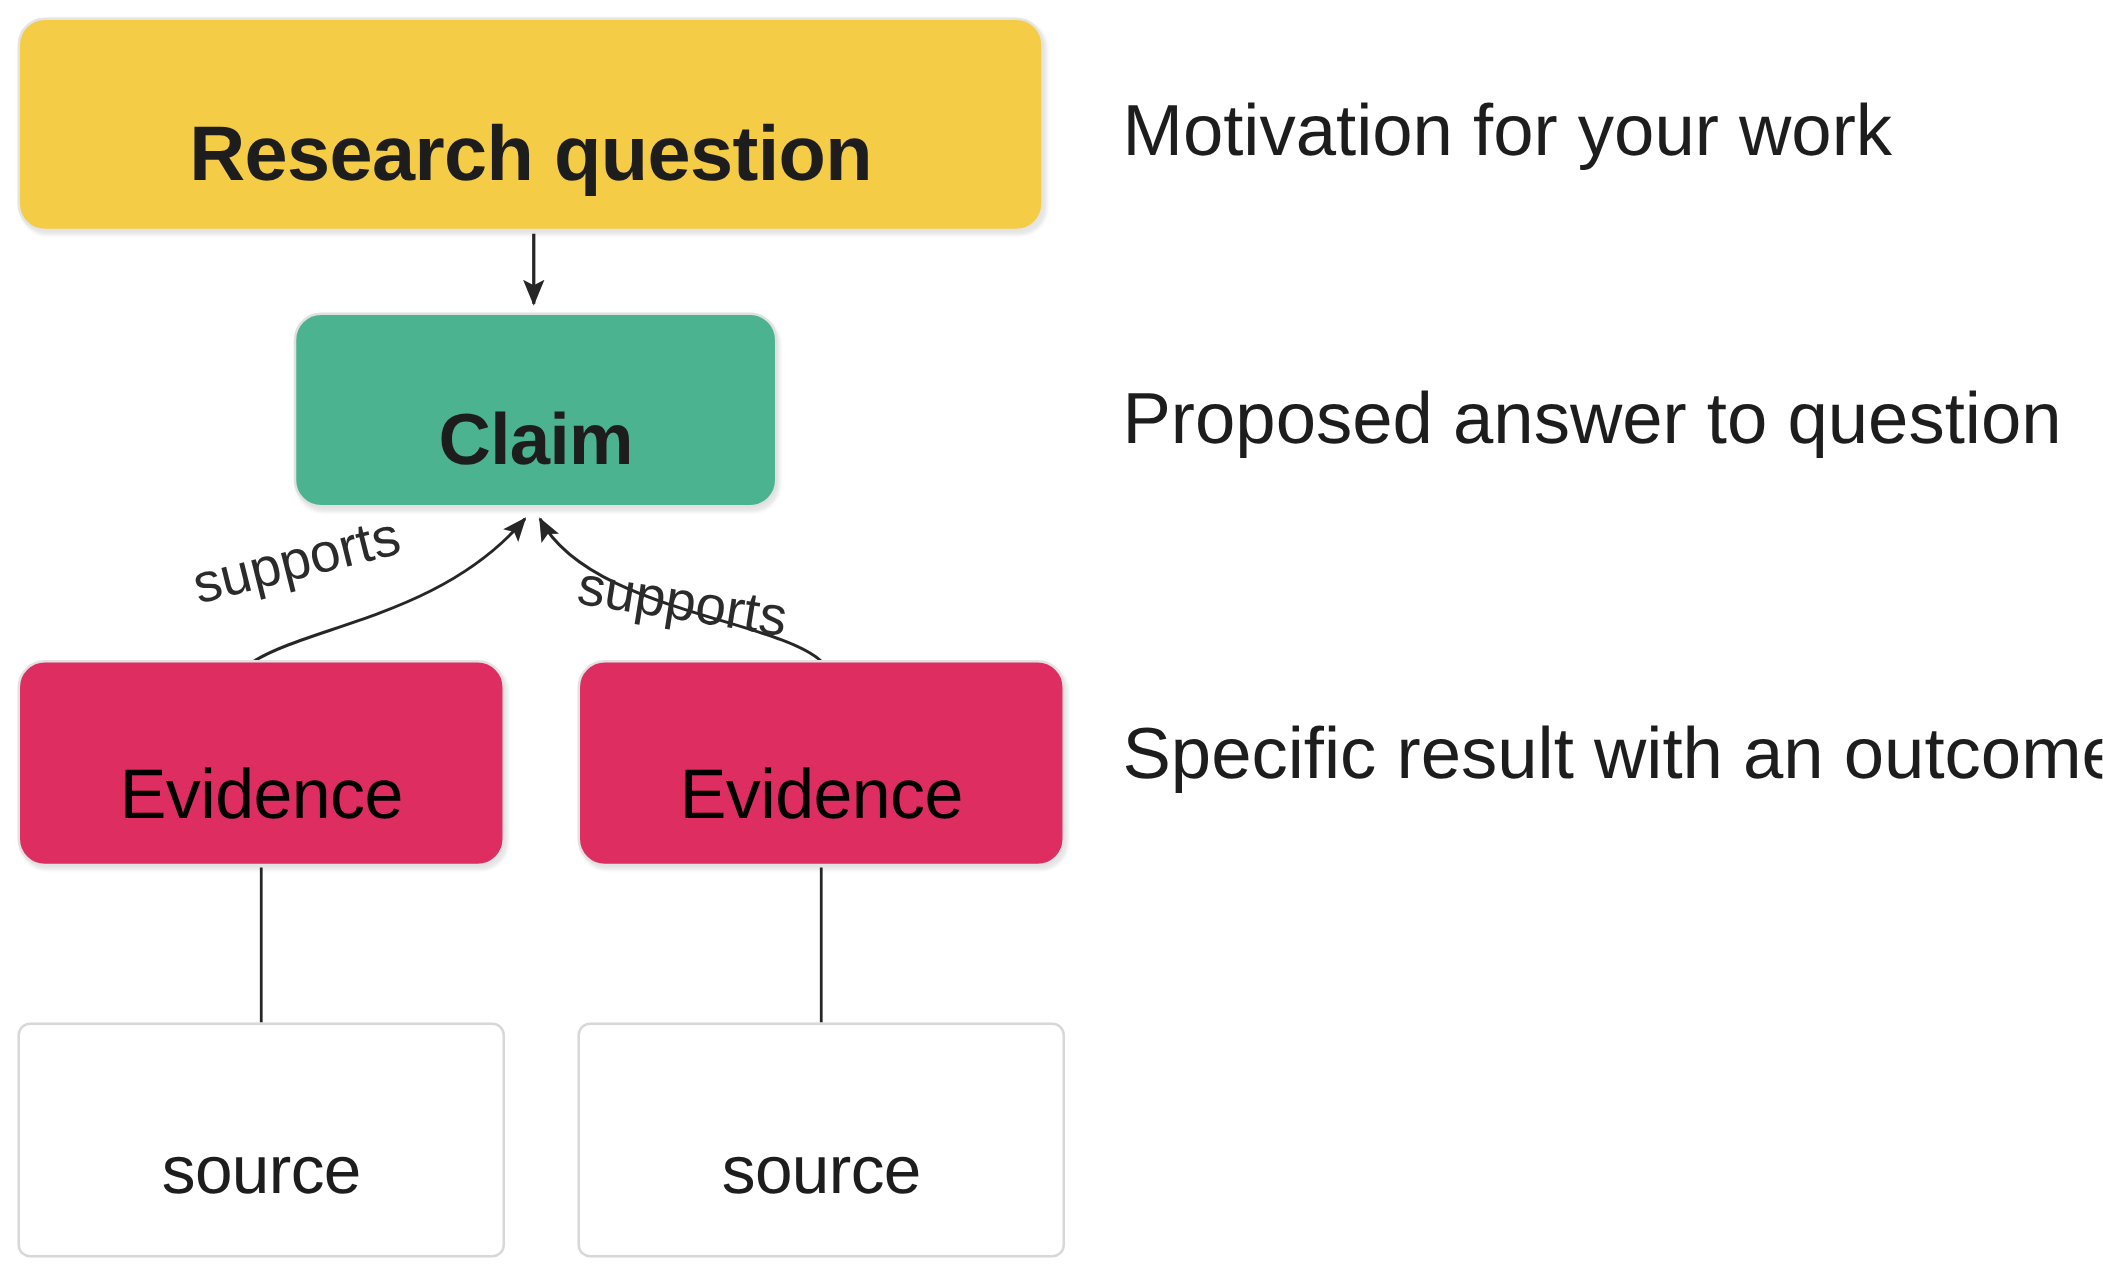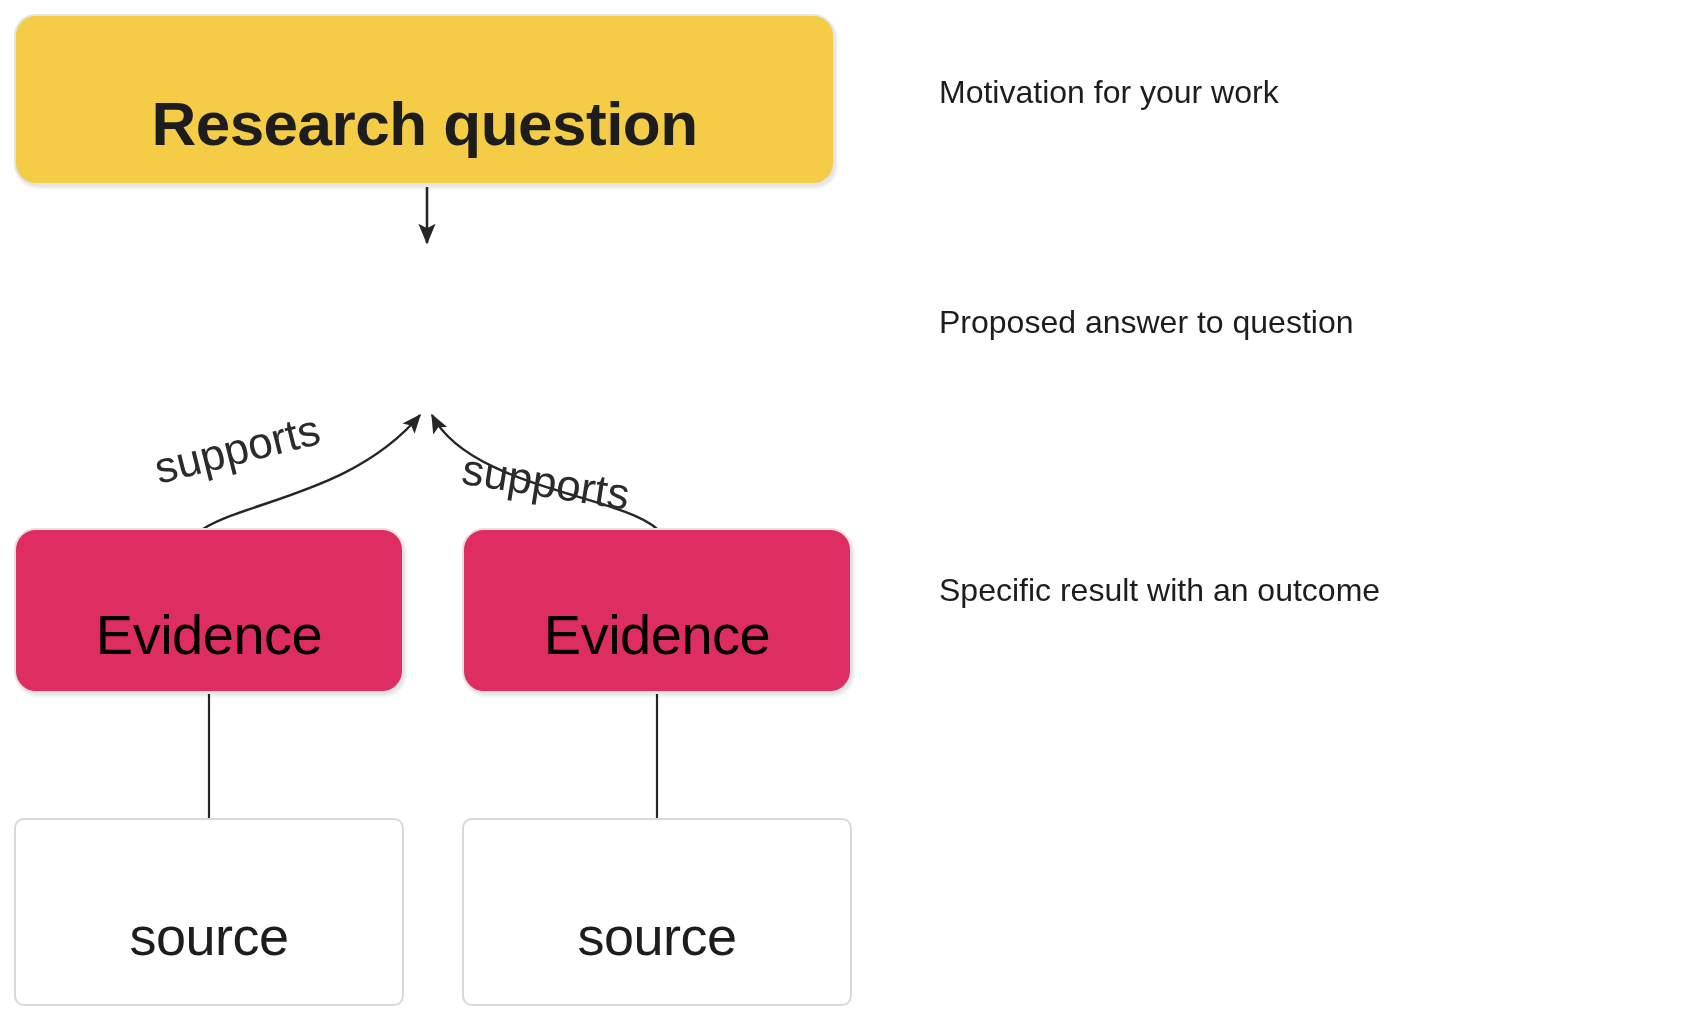--- a/index.html
+++ b/index.html
@@ -116,22 +116,22 @@
   #edge-label-supports-right {
     left: 466px;
     top: 447px;
     transform: rotate(9deg);
     transform-origin: left top;
   }
 
   
   .annotation {
     position: absolute;
-    left: 939px;
-    font-size: 32px;
+    left: 898px;
+    font-size: 58px;
     color: #1d1d1d;
     white-space: nowrap;
     line-height: 1;
   }
   #annotation-research-question { top: 76px; }
   #annotation-claim             { top: 306px; }
   #annotation-evidence          { top: 574px; text-align: center; }
   #annotation-source            { top: 841px; }
 
   #edges {
@@ -163,20 +163,23 @@
 
     <line x1="209" y1="818" x2="209" y2="694" stroke="#262626" stroke-width="2.2"></line>
 
     <line x1="657" y1="818" x2="657" y2="694" stroke="#262626" stroke-width="2.2"></line>
   </svg>
 
   <div class="node" id="node-research-question">
     <span class="node-label">Research question</span>
   </div>
 
+  <div class="node" id="node-claim">
+    <span class="node-label">Claim</span>
+  </div>
 
   <div class="node node-evidence" id="node-evidence-left">
     <span class="node-label">Evidence</span>
   </div>
 
   <div class="node node-evidence" id="node-evidence-right">
     <span class="node-label">Evidence</span>
   </div>
 
   <div class="node node-source" id="node-source-left">

